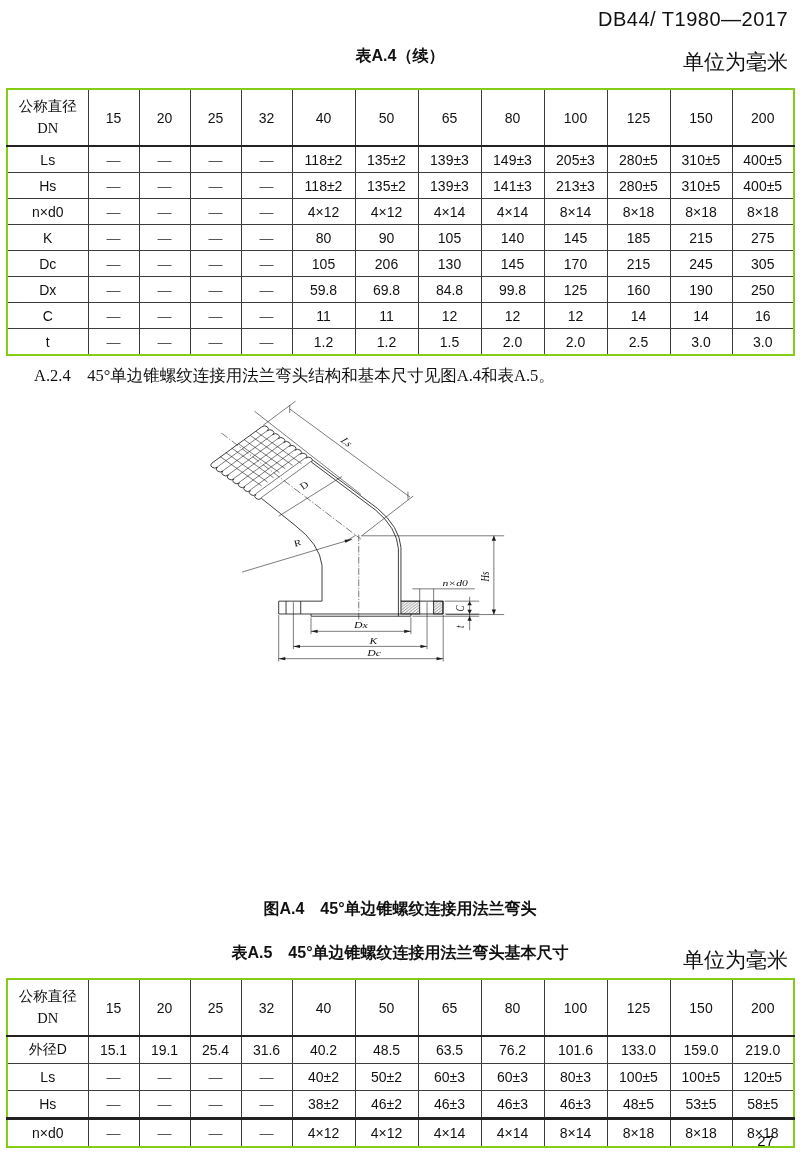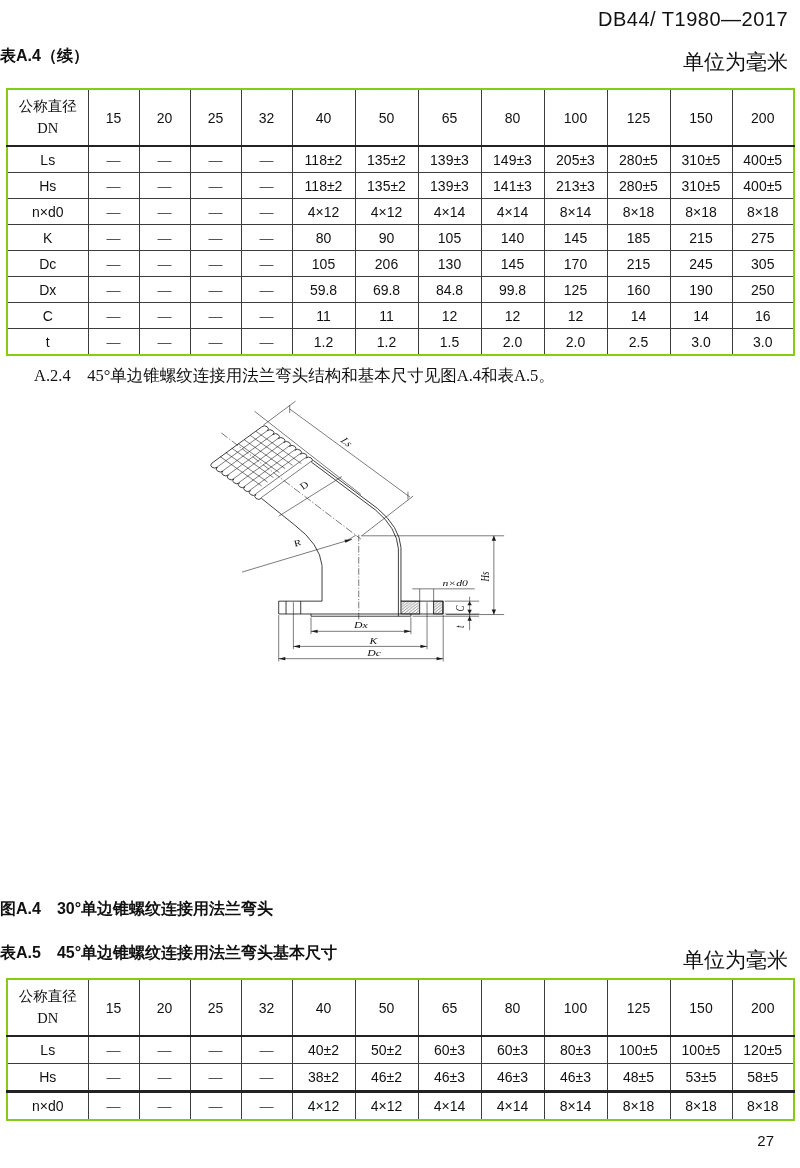--- a/index.html
+++ b/index.html
@@ -2,21 +2,21 @@
 <html><head>
 <meta charset="utf-8">
 <style>
   html,body{margin:0;padding:0;}
   body{width:800px;height:1168px;position:relative;background:#ffffff;color:#111;
        font-family:"Liberation Sans",sans-serif;overflow:hidden;}
   .abs{position:absolute;}
 
   
   .doc-code{top:8px;right:12px;font-size:20px;letter-spacing:.5px;font-family:"Liberation Sans",sans-serif;}
-  .tbl-title{width:800px;left:0;font-weight:bold;font-size:16px;
+  .tbl-title{width:800px;left:0;text-align:center;font-weight:bold;font-size:16px;
              font-family:"Liberation Sans",sans-serif;}
   .t4-title{top:46px;}
   .unit-note{right:12px;font-size:21px;font-family:"Liberation Serif",serif;}
   .t4-unit{top:48px;}
   .para{left:14px;top:365px;width:760px;font-size:16.5px;font-family:"Liberation Serif",serif;margin-left:20px;}
   .fig-caption{top:899px;}
   .t5-title{top:943px;}
   .t5-unit{top:946px;}
   .page-num{right:26px;top:1132px;font-size:15px;margin-left:44px;}
 
@@ -278,21 +278,21 @@
   <text class="dimlabel" text-anchor="middle" transform="translate(345,665) rotate(-21)">R</text>
   <text class="dimlabel" text-anchor="middle" transform="translate(604,720) rotate(-90)">Hs</text>
   <text class="dimlabel" x="541" y="737">n×d0</text>
   <text class="dimlabel" text-anchor="middle" transform="translate(570,777) rotate(-90)">C</text>
   <text class="dimlabel" text-anchor="middle" transform="translate(571,810) rotate(-90)">t</text>
   <text class="dimlabel" text-anchor="middle" x="430" y="812">Dx</text>
   <text class="dimlabel" text-anchor="middle" x="447" y="840">K</text>
   <text class="dimlabel" text-anchor="middle" x="448" y="862">Dc</text>
 </svg>
 
-<div class="abs tbl-title fig-caption">图A.4　30°单边锥螺纹连接用法兰弯头</div>
+<div class="abs tbl-title fig-caption">图A.4　45°单边锥螺纹连接用法兰弯头</div>
 
 <div class="abs tbl-title t5-title">表A.5　45°单边锥螺纹连接用法兰弯头基本尺寸</div>
 <div class="abs unit-note t5-unit">单位为毫米</div>
 
 <table id="tblA5" class="dim">
   <colgroup>
     <col class="c-label">
       <col class="c-narrow">
       <col class="c-narrow">
       <col class="c-narrow">
@@ -321,20 +321,35 @@
         <th>65</th>
         <th>80</th>
         <th>100</th>
         <th>125</th>
         <th>150</th>
         <th>200</th>
       </tr>
   </thead>
   <tbody>
       <tr>
+        <th>外径D</th>
+        <td>15.1</td>
+        <td>19.1</td>
+        <td>25.4</td>
+        <td>31.6</td>
+        <td>40.2</td>
+        <td>48.5</td>
+        <td>63.5</td>
+        <td>76.2</td>
+        <td>101.6</td>
+        <td>133.0</td>
+        <td>159.0</td>
+        <td>219.0</td>
+      </tr>
+      <tr>
         <th>Ls</th>
         <td class="dash">—</td>
         <td class="dash">—</td>
         <td class="dash">—</td>
         <td class="dash">—</td>
         <td>40±2</td>
         <td>50±2</td>
         <td>60±3</td>
         <td>60±3</td>
         <td>80±3</td>

